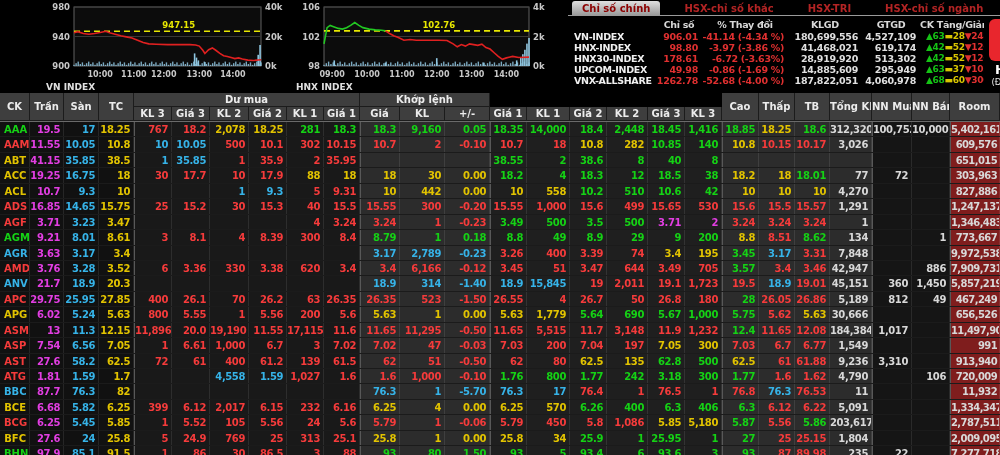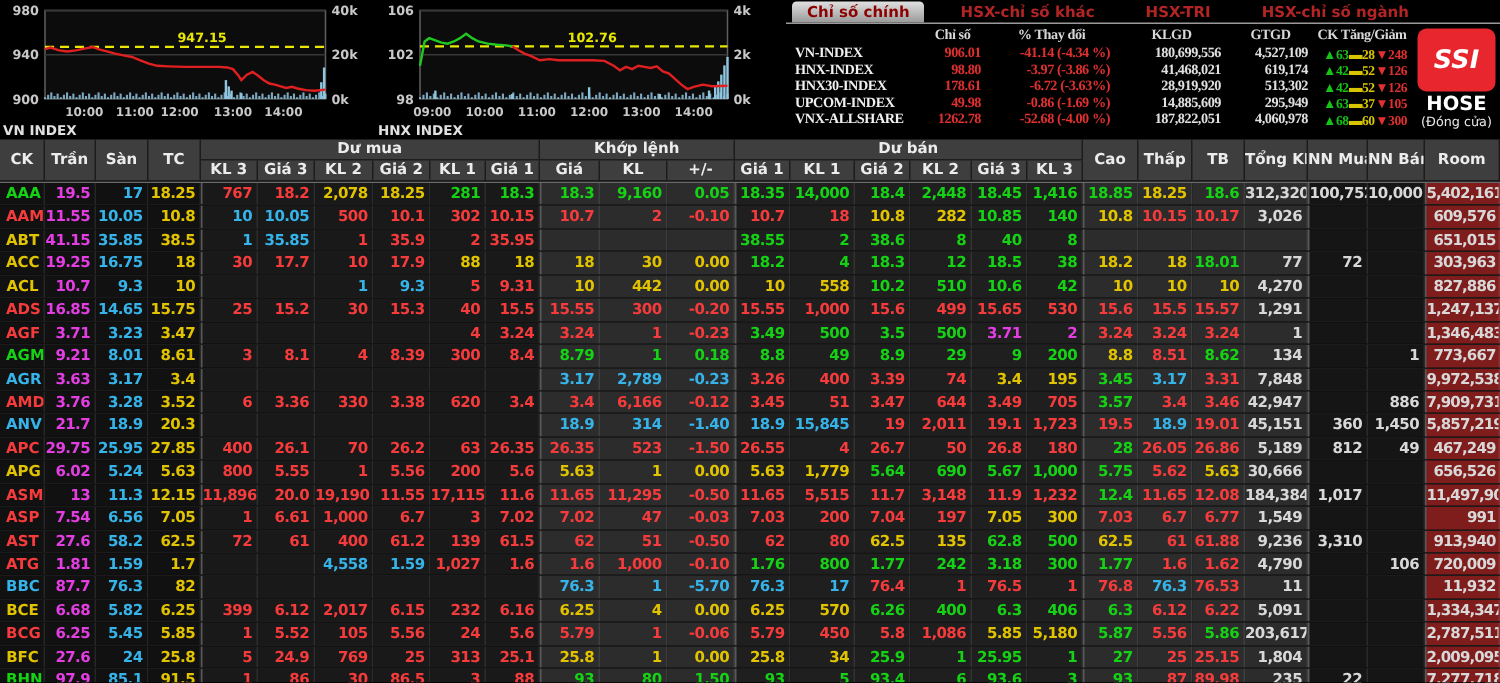--- a/index.html
+++ b/index.html
@@ -1,35 +1,35 @@
 <!DOCTYPE html>
 <html><head>
 <meta charset="utf-8">
 <style>
   * { box-sizing: border-box; margin: 0; padding: 0; }
   html,body { background:#000; width:1000px; height:455px; overflow:hidden;
     font-family:"DejaVu Sans","Liberation Sans",sans-serif; }
   .screen { position:relative; width:1000px; height:455px; background:#000; overflow:hidden; }
 
   
-  .topbar { display:flex; height:93px; background:#000; }
+  .topbar { display:flex; height:93px; background:#000;padding-left:44px; }
   .chart-panel { position:relative; }
   .chart-panel.c1 { width:250px; }
   .chart-panel.c2 { width:268px; }
   .right-panel { flex:1; position:relative; padding-left:6px; }
 
   .tabs { display:flex; align-items:flex-end; height:16px; border-bottom:1px solid #9a9a9a; gap:14px; padding-left:4px; }
   .tab { font-size:10px; font-weight:bold; color:#b32424; padding:2px 10px 1px 10px; cursor:pointer; white-space:nowrap; }
   .tab.active { background:linear-gradient(#e0e0e0,#9a9a9a); color:#8b0000; border-radius:3px 3px 0 0; }
 
   .index-area { display:flex; padding-top:2px; }
   .index-table { width:416px; }
   .irow { display:grid; grid-template-columns:88px 46px 86px 74px 58px 64px; height:11px; line-height:11px; }
   .irow.h { height:13px; line-height:13px; }
-  .ic { font-size:9.5px; font-weight:bold; letter-spacing:-0.3px; white-space:nowrap; overflow:hidden;font-family:Liberation Serif, serif; }
+  .ic { font-size:9.5px; font-weight:bold; letter-spacing:-0.3px; white-space:nowrap; overflow:hidden; }
   .ic.name { color:#f0f0f0; text-align:left; padding-left:6px; }
   .ic.head { color:#d8d8d8; text-align:center; }
   .ic.val, .ic.chg { color:#e03030; text-align:right; padding-right:4px; }
   .ic.wh { color:#e0e0e0; text-align:right; padding-right:4px; }
   .ud { display:flex; justify-content:space-between; padding:0 2px 0 6px; font-size:9px; }
   .ud span { font-weight:bold; letter-spacing:-0.3px; }
   .u-up { color:#15c215; } .u-fl { color:#d8c500; } .u-dn { color:#e03030; }
 
   .ssi-box { width:62px; text-align:center; padding-top:1px; }
   .ssi-logo { width:52px; height:42px; margin:0 auto; background:#e8262d; border-radius:6px;
@@ -42,21 +42,21 @@
     grid-template-columns:30px 34px 35px 35px 38px 38px 39px 38px 37px 36px 40px 45px 45px 37px 43px 37px 41px 37px 37px 37px 36px 35px 42px 40px 38px 50px; }
   .bhead { grid-template-rows:14px 14px; border-bottom:1px solid #6a6a6a; }
   .hc { background:#3e3e3e; border:1px solid #1c1c1c; border-width:0 1px 1px 0; color:#ececec;
     font-size:10px; font-weight:bold; text-align:center; line-height:13px; overflow:hidden; white-space:nowrap; }
   .hc.two { line-height:27px; }
 
   .brows { height:334px; overflow:hidden; }
   .brow { height:15.45px; line-height:15.3px; border-bottom:1px solid #1b1b1b; }
   .bc { font-size:10px; font-weight:bold; text-align:right; padding-right:3px; letter-spacing:-0.4px;
     white-space:nowrap; overflow:hidden; border-right:1px solid rgba(255,255,255,0.09); }
-  .bc.tk { text-align:center; padding-left:4px; letter-spacing:0; }
+  .bc.tk { text-align:right; padding-left:4px; letter-spacing:0; }
   .bc.room { letter-spacing:-0.6px; padding-right:2px; }
   .bl { border-left:1px solid #585858; }
   .g0 { background:#111111; } .g1 { background:#191919; } .g2 { background:#2c2c2c; }
   .g3 { background:#1f1f1f; } .g4 { background:#2c2c2c; } .g5 { background:#151515; } .g6 { background:#7f1d1d; }
   .ce { color:#e23ee2; } .fl { color:#36b3e8; } .ref { color:#e2c300; }
   .up { color:#15d215; } .dn { color:#f53b3b; } .wh { color:#d8d8d8; }
 </style>
 </head>
 <body>
 
@@ -394,21 +394,20 @@
   </div>
 
   <div class="board">
     <div class="grid26 bhead" id="bhead">
         <div class="hc two" style="grid-area: 1 / 1 / 3;">CK</div>
         <div class="hc two" style="grid-area: 1 / 2 / 3;">Trần</div>
         <div class="hc two" style="grid-area: 1 / 3 / 3;">Sàn</div>
         <div class="hc two" style="grid-area: 1 / 4 / 3;">TC</div>
         <div class="hc" style="grid-area: 1 / 5 / auto / 11;">Dư mua</div>
         <div class="hc" style="grid-area: 1 / 11 / auto / 14;">Khớp lệnh</div>
-        <div class="hc" style="grid-area: 1 / 14 / auto / 20;">Dư bán</div>
         <div class="hc" style="grid-area: 2 / 5;">KL 3</div>
         <div class="hc" style="grid-area: 2 / 6;">Giá 3</div>
         <div class="hc" style="grid-area: 2 / 7;">KL 2</div>
         <div class="hc" style="grid-area: 2 / 8;">Giá 2</div>
         <div class="hc" style="grid-area: 2 / 9;">KL 1</div>
         <div class="hc" style="grid-area: 2 / 10;">Giá 1</div>
         <div class="hc" style="grid-area: 2 / 11;">Giá</div>
         <div class="hc" style="grid-area: 2 / 12;">KL</div>
         <div class="hc" style="grid-area: 2 / 13;">+/-</div>
         <div class="hc" style="grid-area: 2 / 14;">Giá 1</div>

